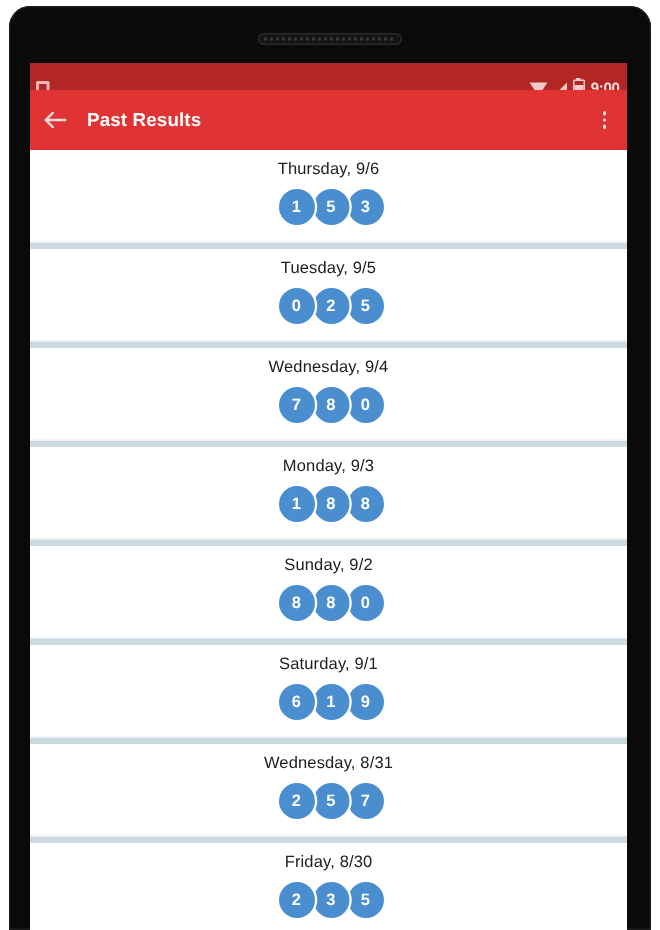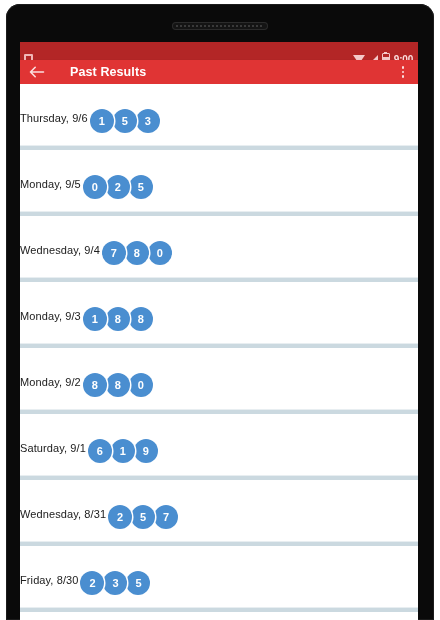--- a/index.html
+++ b/index.html
@@ -135,28 +135,27 @@
   .sb-clock {
     color: #fbdcdc;
     font-size: 10px;
     font-weight: bold;
     letter-spacing: -0.2px;
   }
 
   
   .appbar {
     position: relative;
-    height: 24px;
+    height: 40px;
     background: #e03434;
     display: flex;
     align-items: center;
     padding: 0 6px 0 8px;
     box-sizing: border-box;
     box-shadow: 0 1px 2px rgba(0,0,0,0.20);
-    gap: 12px;
   }
   .back-arrow {
     width: 18px;
     height: 18px;
     display: flex;
     align-items: center;
     justify-content: center;
     cursor: pointer;
     flex: 0 0 auto;
   }
@@ -194,21 +193,21 @@
     position: relative;
     height: 530px;
     background: #ffffff;
     overflow: hidden;
   }
   .result-row {
     position: relative;
     height: 61px;
     background: #ffffff;
     display: flex;
-    flex-direction: row;
+    flex-direction: column;
     align-items: center;
     justify-content: flex-start;
     padding-top: 7px;
     box-sizing: border-box;
   }
   .row-date {
     font-size: 11px;
     color: #202020;
     line-height: 13px;
     letter-spacing: 0.1px;
@@ -285,21 +284,21 @@
         <div class="result-row">
           <div class="row-date">Thursday, 9/6</div>
           <div class="balls">
             <span class="ball">1</span>
             <span class="ball">5</span>
             <span class="ball">3</span>
           </div>
         </div>
         <div class="divider"></div>
         <div class="result-row">
-          <div class="row-date">Monday, 9/5</div>
+          <div class="row-date">Tuesday, 9/5</div>
           <div class="balls">
             <span class="ball">0</span>
             <span class="ball">2</span>
             <span class="ball">5</span>
           </div>
         </div>
         <div class="divider"></div>
         <div class="result-row">
           <div class="row-date">Wednesday, 9/4</div>
           <div class="balls">
@@ -312,21 +311,21 @@
         <div class="result-row">
           <div class="row-date">Monday, 9/3</div>
           <div class="balls">
             <span class="ball">1</span>
             <span class="ball">8</span>
             <span class="ball">8</span>
           </div>
         </div>
         <div class="divider"></div>
         <div class="result-row">
-          <div class="row-date">Monday, 9/2</div>
+          <div class="row-date">Sunday, 9/2</div>
           <div class="balls">
             <span class="ball">8</span>
             <span class="ball">8</span>
             <span class="ball">0</span>
           </div>
         </div>
         <div class="divider"></div>
         <div class="result-row">
           <div class="row-date">Saturday, 9/1</div>
           <div class="balls">

